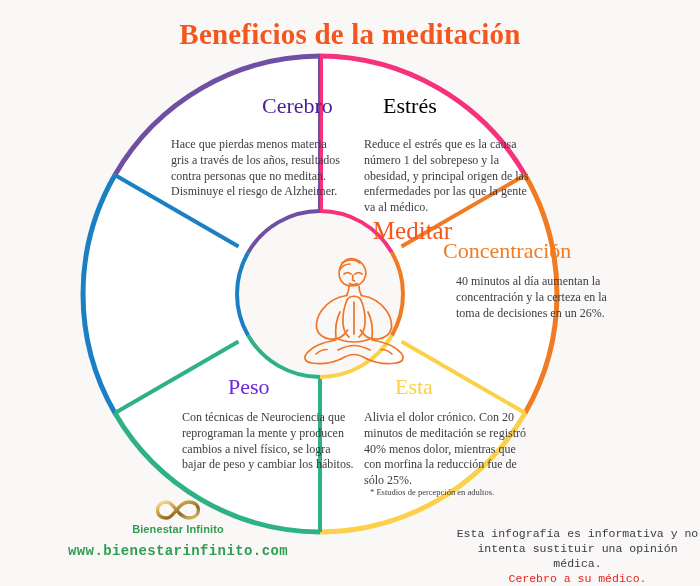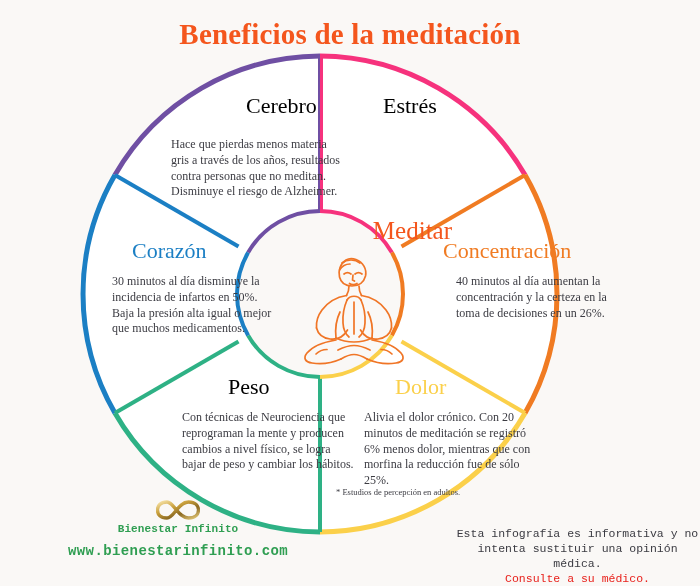--- a/index.html
+++ b/index.html
@@ -49,37 +49,37 @@
   }
   .seg-body {
     position: absolute;
     font-family: "Liberation Serif", serif;
     font-size: 12px;
     line-height: 1.32;
     color: #3b3b42;
   }
 
   
-  #head-cerebro { left: 246px; top: 93px; color: #000000; }
+  #head-cerebro { left: 262px; top: 93px; color: #4c1d95; }
   #body-cerebro { left: 171px; top: 137px; width: 172px; }
 
   
   #head-estres  { left: 383px; top: 93px; color: #000000; }
   #body-estres  { left: 364px; top: 137px; width: 167px; }
 
   
   #head-concentracion { left: 443px; top: 238px; color: #f07b22; }
   #body-concentracion { left: 456px; top: 274px; width: 160px; }
 
   
   #head-dolor { left: 395px; top: 374px; color: #fbd04a; }
   #body-dolor { left: 364px; top: 410px; width: 170px; }
 
   
-  #head-peso  { left: 228px; top: 374px; color: #000000; }
+  #head-peso  { left: 228px; top: 374px; color: #6d28d9; }
   #body-peso  { left: 182px; top: 410px; width: 172px; }
 
   
   #head-corazon { left: 132px; top: 238px; color: #1b7fc4; }
   #body-corazon { left: 112px; top: 274px; width: 170px; }
 
   .center-title {
     position: absolute;
     left: 272px;
     top: 217px;
@@ -92,21 +92,21 @@
   .meditator {
     position: absolute;
     left: 294px;
     top: 250px;
     width: 120px;
     height: 120px;
   }
 
   .footnote {
     position: absolute;
-    left: 336px;
+    left: 370px;
     top: 487px;
     width: 130px;
     font-family: "Liberation Serif", serif;
     font-size: 8.5px;
     line-height: 1.3;
     color: #3b3b42;
   }
   .disclaimer {
     position: absolute;
     left: 455px;
@@ -131,21 +131,21 @@
   }
   .logo-mark {
     display: block;
     margin: 0 auto;
     width: 44px;
     height: 24px;
   }
   .logo-name {
     display: block;
     text-align: center;
-    font-family: Liberation Mono, monospace;
+    font-family: Liberation Sans, sans-serif;
     font-weight: bold;
     font-size: 11px;
     color: #2f9e52;
     letter-spacing: 0.1px;
     margin-top: 1px;
   }
   .logo-url {
     display: block;
     text-align: center;
     font-family: "Liberation Mono", monospace;
@@ -201,32 +201,31 @@
       <path d="M 313.88 283.5 A 83 83 0 0 1 242 325" fill="none" stroke="#fbd04a" stroke-width="4"></path>
       <path d="M 242 325 A 83 83 0 0 1 170.12 283.5" fill="none" stroke="#2eb185" stroke-width="4"></path>
       <path d="M 170.12 283.5 A 83 83 0 0 1 170.12 200.5" fill="none" stroke="#1b7fc4" stroke-width="4"></path>
     </svg>
   </div>
 
   <div class="seg-head" id="head-cerebro">Cerebro</div>
   <div class="seg-body" id="body-cerebro">Hace que pierdas menos materia gris a través de los años, resultados contra personas que no meditan.  Disminuye el riesgo de Alzheimer.</div>
 
   <div class="seg-head" id="head-estres">Estrés</div>
+  <div class="seg-body" id="body-estres">Reduce el estrés que es la causa número 1 del sobrepeso y la obesidad, y principal origen de las enfermedades por las que la gente va al médico.</div>
 
   <div class="seg-head" id="head-concentracion">Concentración</div>
   <div class="seg-body" id="body-concentracion">40 minutos al día aumentan la concentración y la certeza en la toma de decisiones en  un 26%.</div>
 
-  <div class="seg-head" id="head-dolor">Dolor</div>
-  <div class="seg-body" id="body-dolor">Alivia el dolor crónico. Con 20 minutos de meditación se registró 6% menos dolor, mientras que con morfina  la reducción fue de sólo 25%.</div>
+  <div class="seg-head" id="head-dolor">Esta</div>
+  <div class="seg-body" id="body-dolor">Alivia el dolor crónico. Con 20 minutos de meditación se registró 40% menos dolor, mientras que con morfina  la reducción fue de sólo 25%.</div>
 
   <div class="seg-head" id="head-peso">Peso</div>
   <div class="seg-body" id="body-peso">Con técnicas de Neurociencia que reprograman la mente y producen cambios a nivel físico, se logra bajar de peso y cambiar los hábitos.</div>
 
-  <div class="seg-head" id="head-corazon">Corazón</div>
-  <div class="seg-body" id="body-corazon">30 minutos al día disminuye la incidencia de infartos en 50%.  Baja la presión alta igual o mejor que muchos medicamentos.</div>
 
   <div class="center-title">Meditar</div>
 
   <div class="meditator">
     <svg viewBox="0 0 120 120" width="120" height="120">
       <g fill="none" stroke="#f07526" stroke-width="1.7" stroke-linecap="round" stroke-linejoin="round">
 
         <path d="M52 10 C46 14 44 21 45.5 27 C47 33 52 36 58 36 C65 36 70 32 71.5 26 C73 19 69 12 62 9.5 C58 8 54.5 8.5 52 10 Z"></path>
 
         <path d="M48 13 C53 9 61 9 66 13"></path>
@@ -273,21 +272,21 @@
         <path d="M22 104 C25 101 29 99.5 33 99.5"></path>
         <path d="M98 104 C95 101 91 99.5 87 99.5"></path>
       </g>
     </svg>
   </div>
 
   <div class="footnote">* Estudios de percepción en adultos.</div>
 
   <div class="disclaimer">
     <span>Esta infografía es informativa y no intenta sustituir una opinión médica.</span>
-    <span class="doctor">Consulte a su médico.</span>
+    <span class="doctor">Cerebro a su médico.</span>
   </div>
 
   <div class="logo-wrap">
     <svg class="logo-mark" viewBox="0 0 44 24">
       <defs>
         <linearGradient id="goldg" x1="0" y1="0" x2="1" y2="1">
           <stop offset="0%" stop-color="#f7e3a8"></stop>
           <stop offset="35%" stop-color="#c9a03c"></stop>
           <stop offset="65%" stop-color="#8c6a22"></stop>
           <stop offset="100%" stop-color="#e3c878"></stop>

